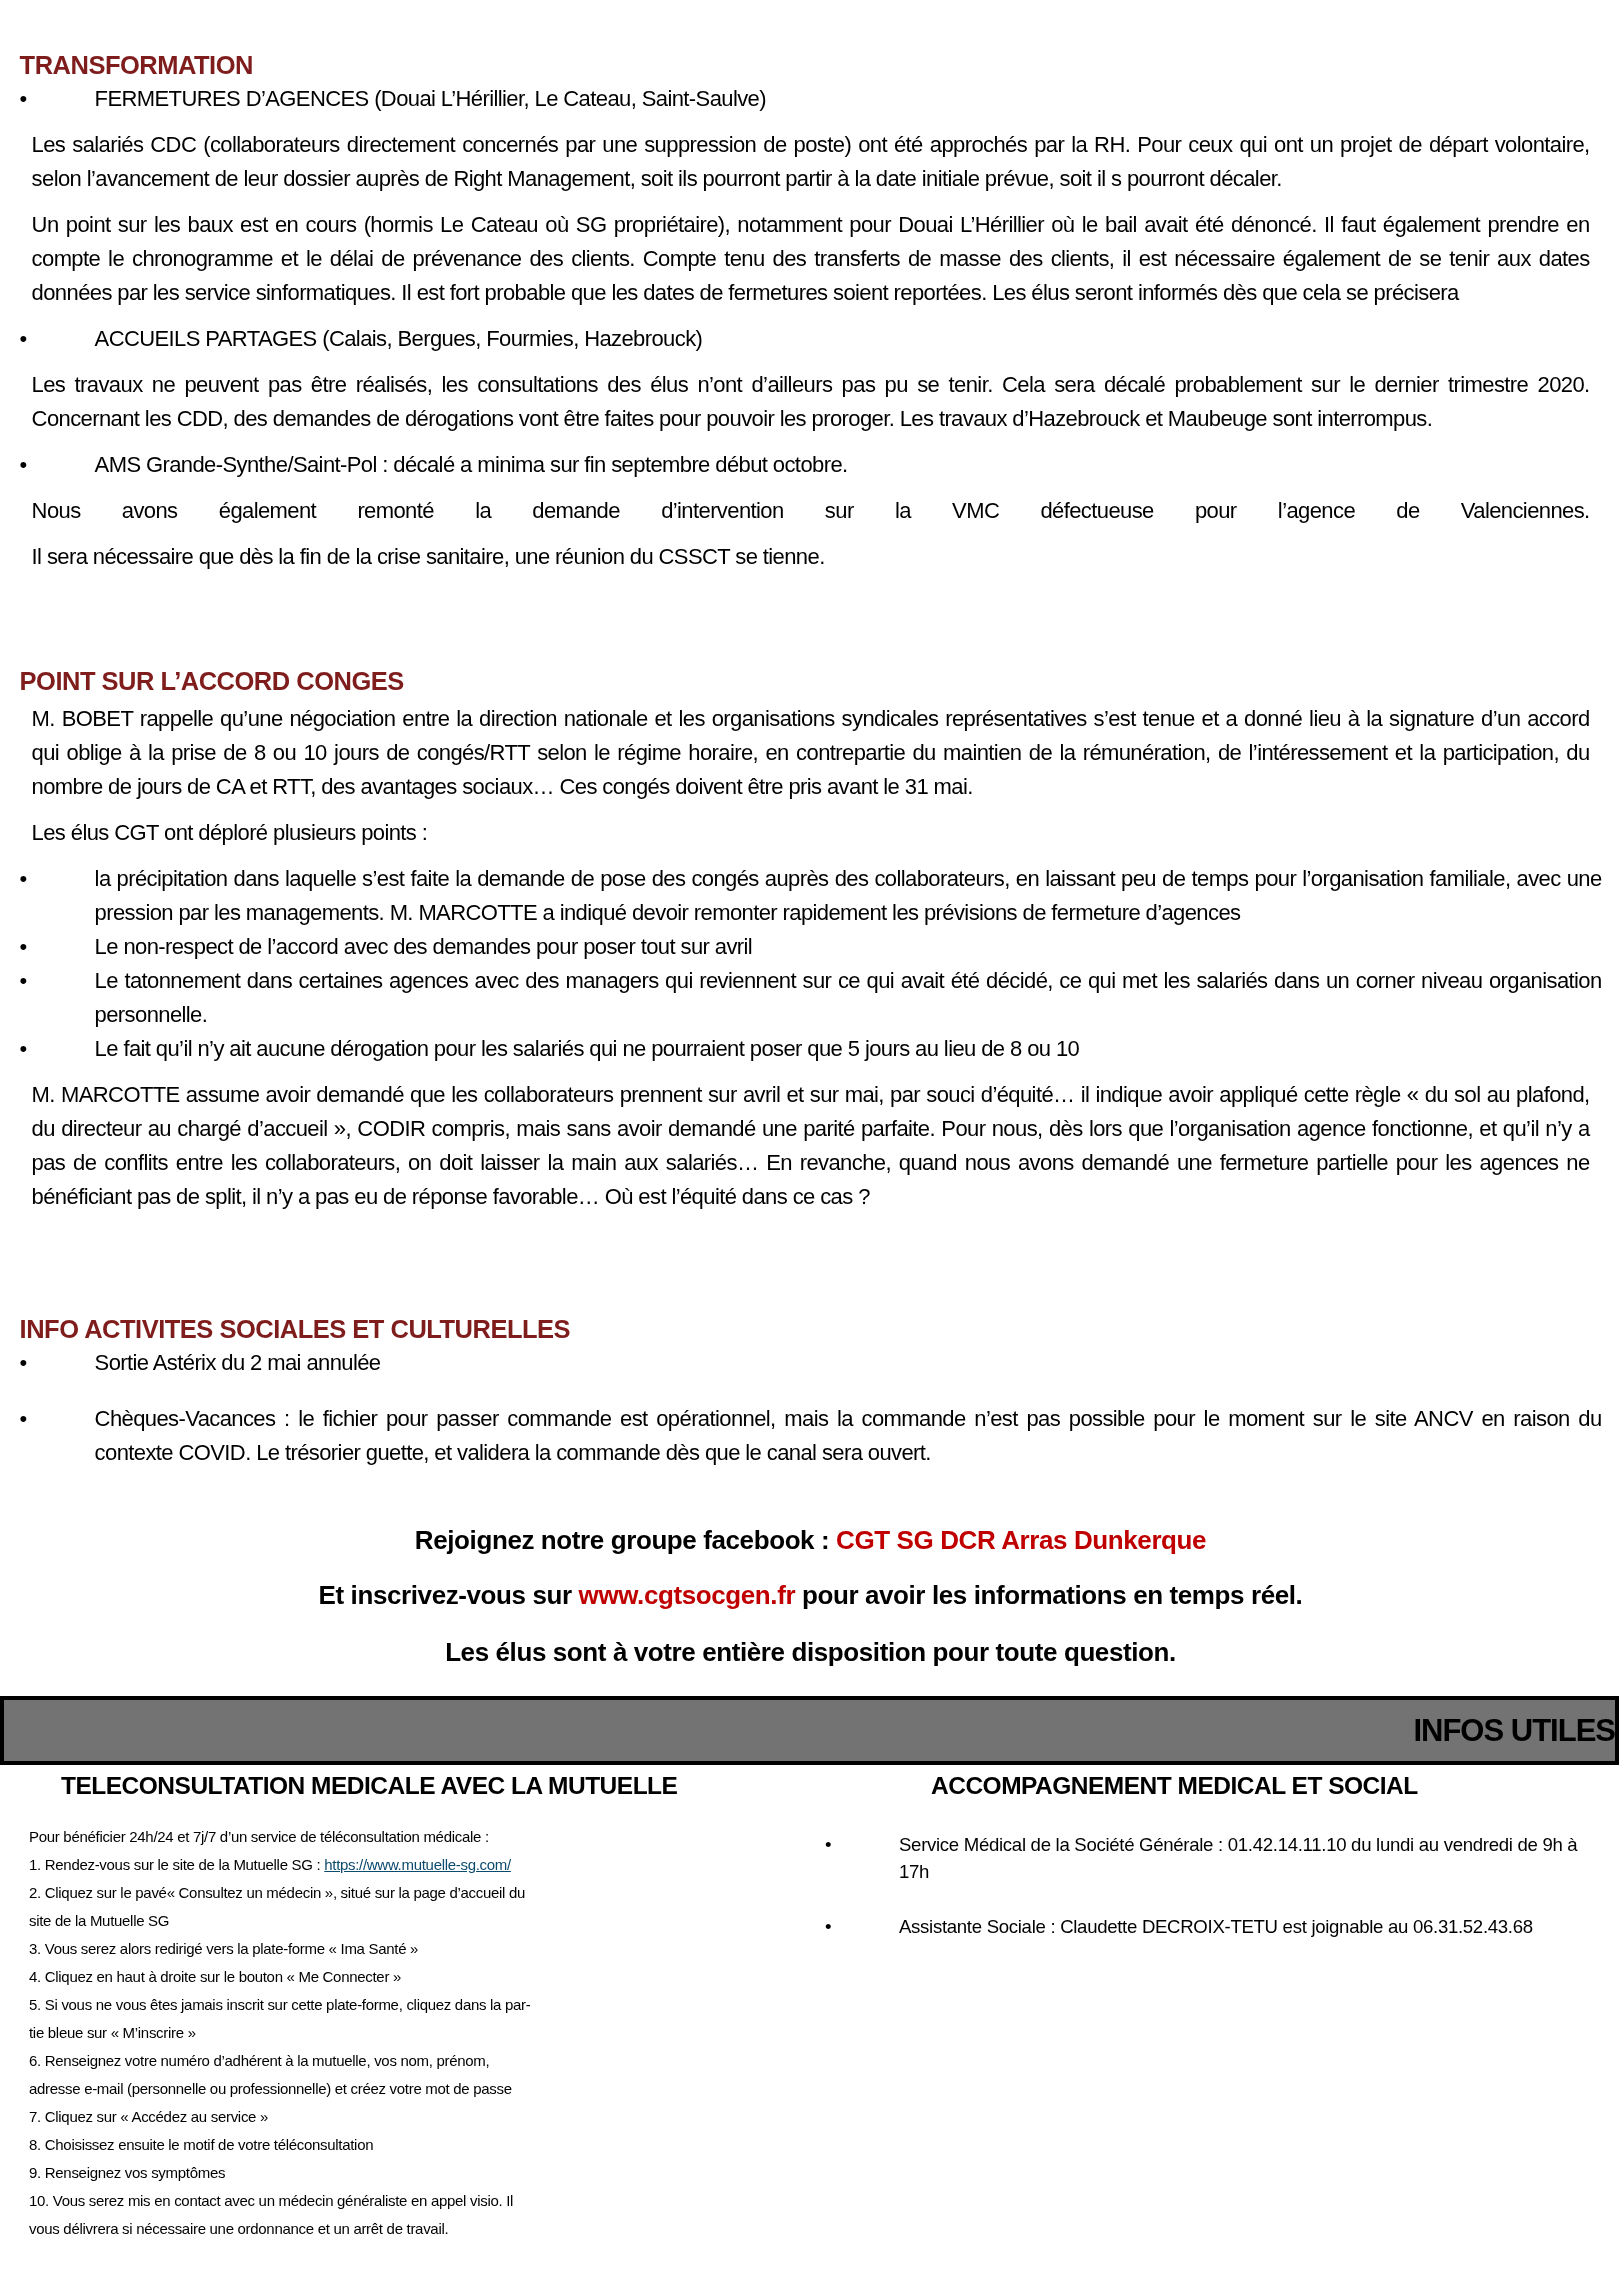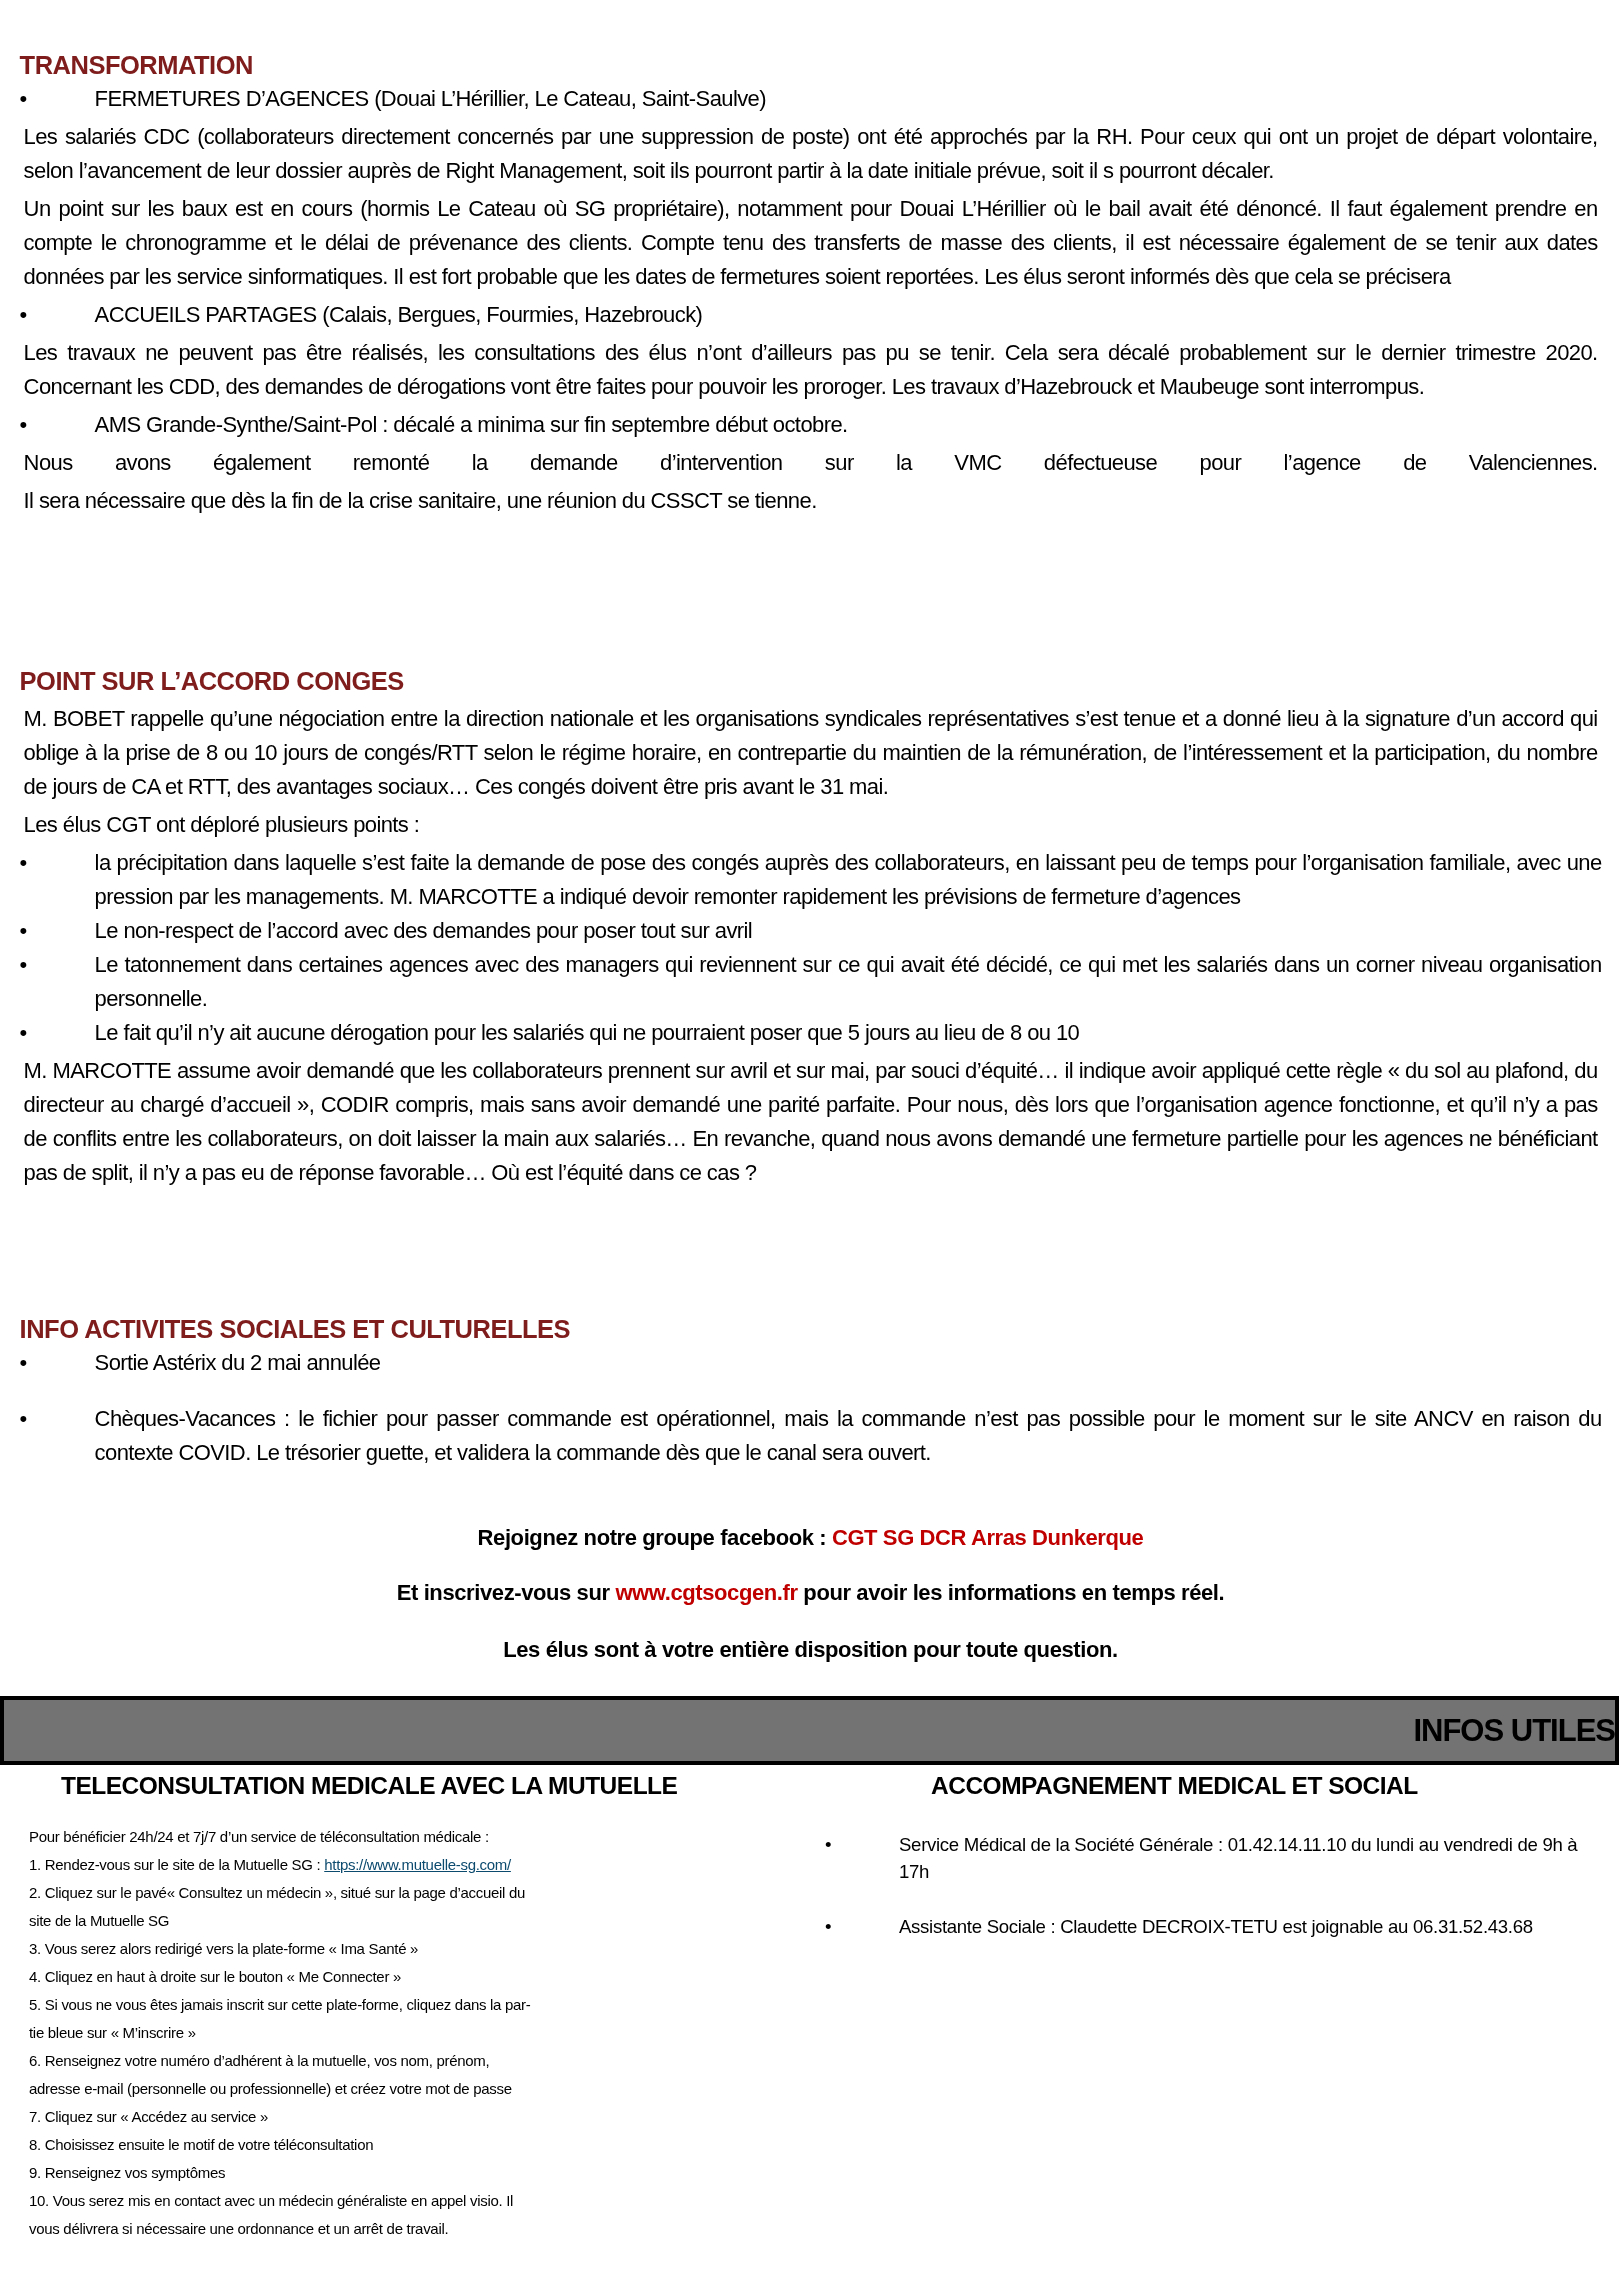--- a/index.html
+++ b/index.html
@@ -3,28 +3,28 @@
 <meta charset="utf-8">
 <style>
   html, body { margin: 0; padding: 0; background: #ffffff; }
   body {
     width: 1621px; height: 2293px; position: relative; overflow: hidden;
     font-family: "Liberation Sans", "DejaVu Sans", sans-serif;
     color: #000;
   }
   .page { position: absolute; left: 0; top: 0; width: 1621px; }
   .sec { position: absolute; left: 19.6px; width: 1582px; font-size: 22px; line-height: 34px; letter-spacing: -0.6px; }
-  .sec p { margin: 4px; text-align: justify; }
+  .sec p { margin: 12px; text-align: justify; }
   .sec h2 {
     margin: 0; color: #7f1d1d; font-size: 25.5px; font-weight: bold; line-height: 33px; letter-spacing: -0.5px;
   }
   .bul { position: relative; padding-left: 75px; text-align: justify; }
   .bul .dot { position: absolute; left: 0; top: 0; width: 19.6px; }
   .justify-all { text-align: justify; text-align-last: justify; }
-  .center-block { position: absolute; left: 0; width: 1621px; text-align: center; font-size: 22px; font-weight: bold; letter-spacing: -0.4px; }
+  .center-block { position: absolute; left: 0; width: 1621px; text-align: center; font-size: 26px; font-weight: bold; letter-spacing: -0.4px; }
   .red { color: #c00000; }
   .bar {
     position: absolute; left: 0; top: 1696px; width: 1611px; height: 61px;
     background: #737373; border: 4.9px solid #000; text-align: right;
   }
   .bar span { font-size: 31px; font-weight: bold; line-height: 61px; letter-spacing: -1px; }
   .col-title { position: absolute; top: 1772px; font-size: 24.5px; font-weight: bold; letter-spacing: -0.5px; }
   .tele { position: absolute; left: 29px; top: 1823px; width: 765px; font-size: 15px; line-height: 28px; letter-spacing: -0.3px; }
   .tele div { white-space: nowrap; }
   .tele a { color: #0c4a6e; text-decoration: underline; text-align: right; }

